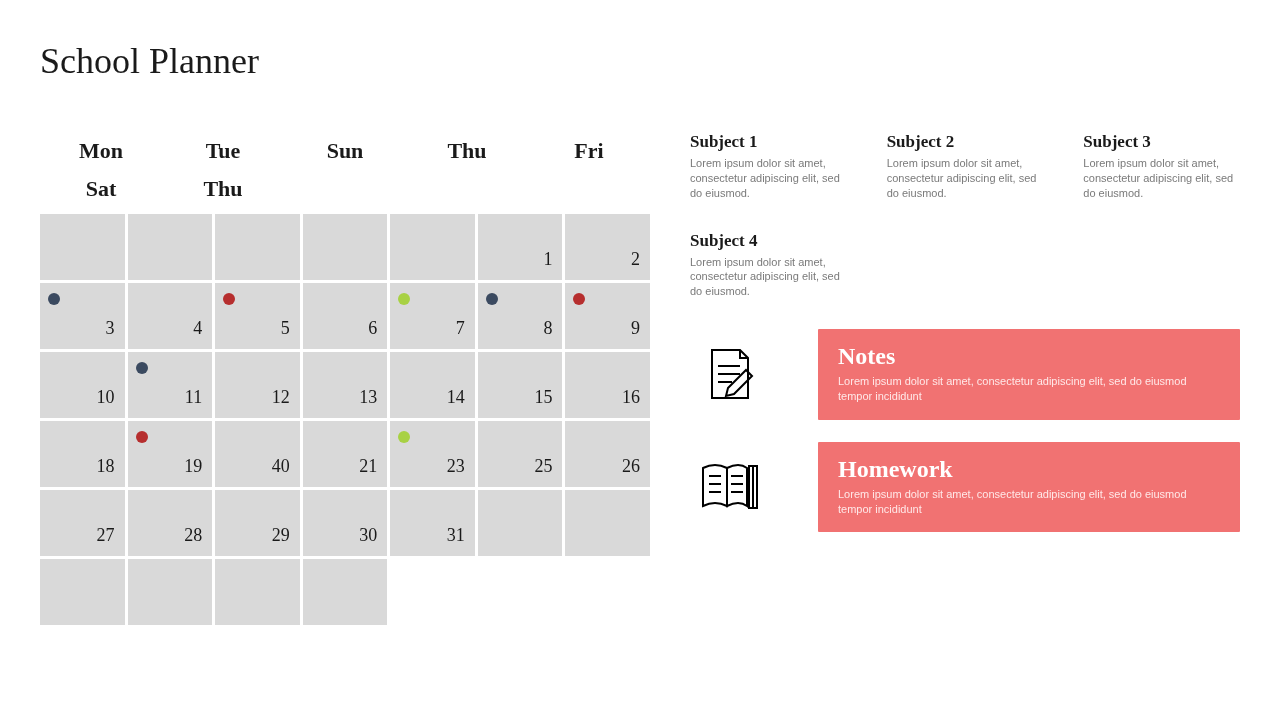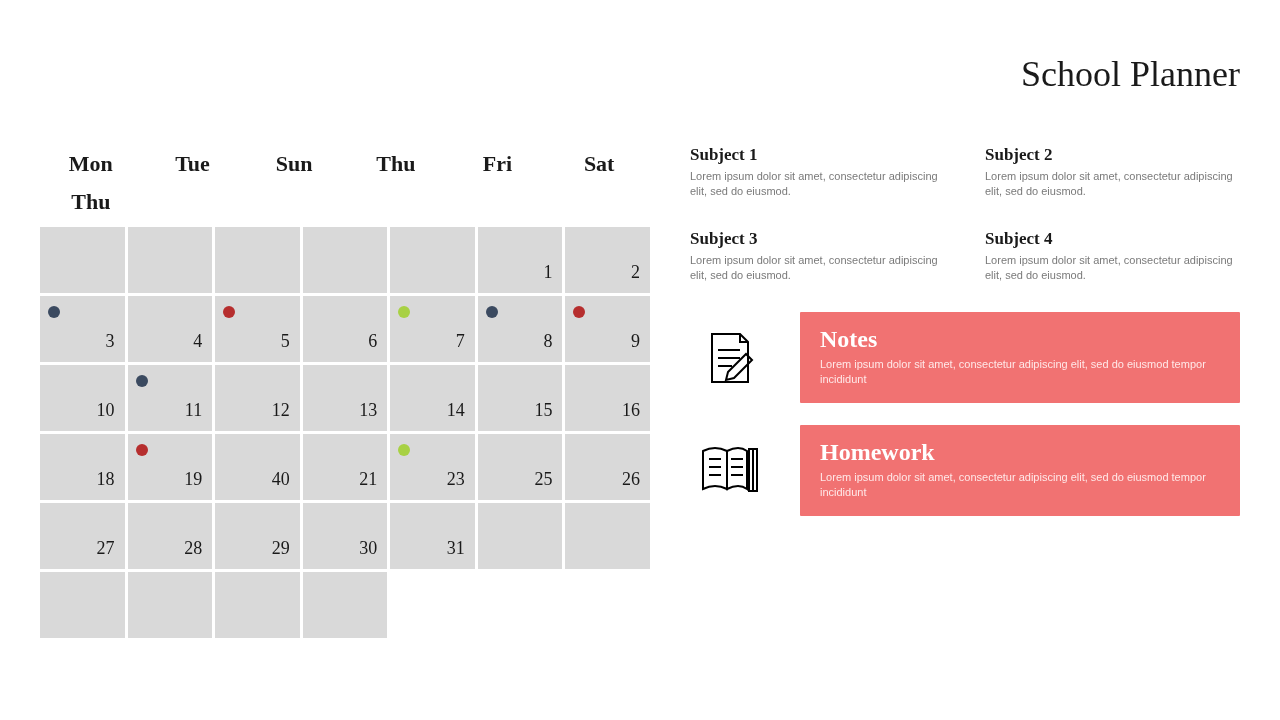--- a/index.html
+++ b/index.html
@@ -5,36 +5,36 @@
   * { box-sizing: border-box; margin: 0; padding: 0; }
   body {
     width: 1280px;
     height: 720px;
     background: #ffffff;
     font-family: Georgia, 'Times New Roman', serif;
     color: #1a1a1a;
     padding: 30px 40px;
   }
   .title {
-    text-align: right;
+    text-align: left;
     font-size: 36px;
     font-weight: 400;
     margin-bottom: 50px;
-    margin-top: 23px;
+    margin-top: 10px;
   }
   .content {
     display: flex;
     gap: 40px;
   }
   .calendar {
     width: 610px;
   }
   .cal-header {
     display: grid;
-    grid-template-columns: repeat(6, 1fr);
+    grid-template-columns: repeat(5, 1fr);
     margin-bottom: 6px;
   }
   .cal-header div {
     text-align: center;
     font-size: 22px;
     font-weight: bold;
     padding: 6px 0;
   }
   .cal-grid {
     display: grid;
@@ -61,39 +61,39 @@
     left: 8px;
   }
   .dot.navy { background: #3b4a60; }
   .dot.red { background: #b62e2e; }
   .dot.green { background: #a8d144; }
   .right {
     flex: 1;
   }
   .subjects {
     display: grid;
-    grid-template-columns: 1fr 1fr;
+    grid-template-columns: 1fr 1fr 1fr;
     gap: 30px 40px;
     margin-bottom: 30px;
   }
   .subject h3 {
     font-size: 17px;
     font-weight: bold;
     margin-bottom: 4px;
   }
   .subject p {
     font-size: 11px;
     color: #7a7a7a;
     line-height: 1.35;
     font-family: Arial, sans-serif;
   }
   .panel-row {
     display: flex;
     align-items: center;
-    gap: 30px;
+    gap: 48px;
     margin-bottom: 22px;
   }
   .panel-icon {
     width: 80px;
     display: flex;
     justify-content: center;
   }
   .panel {
     background: #f17272;
     color: #fff;

